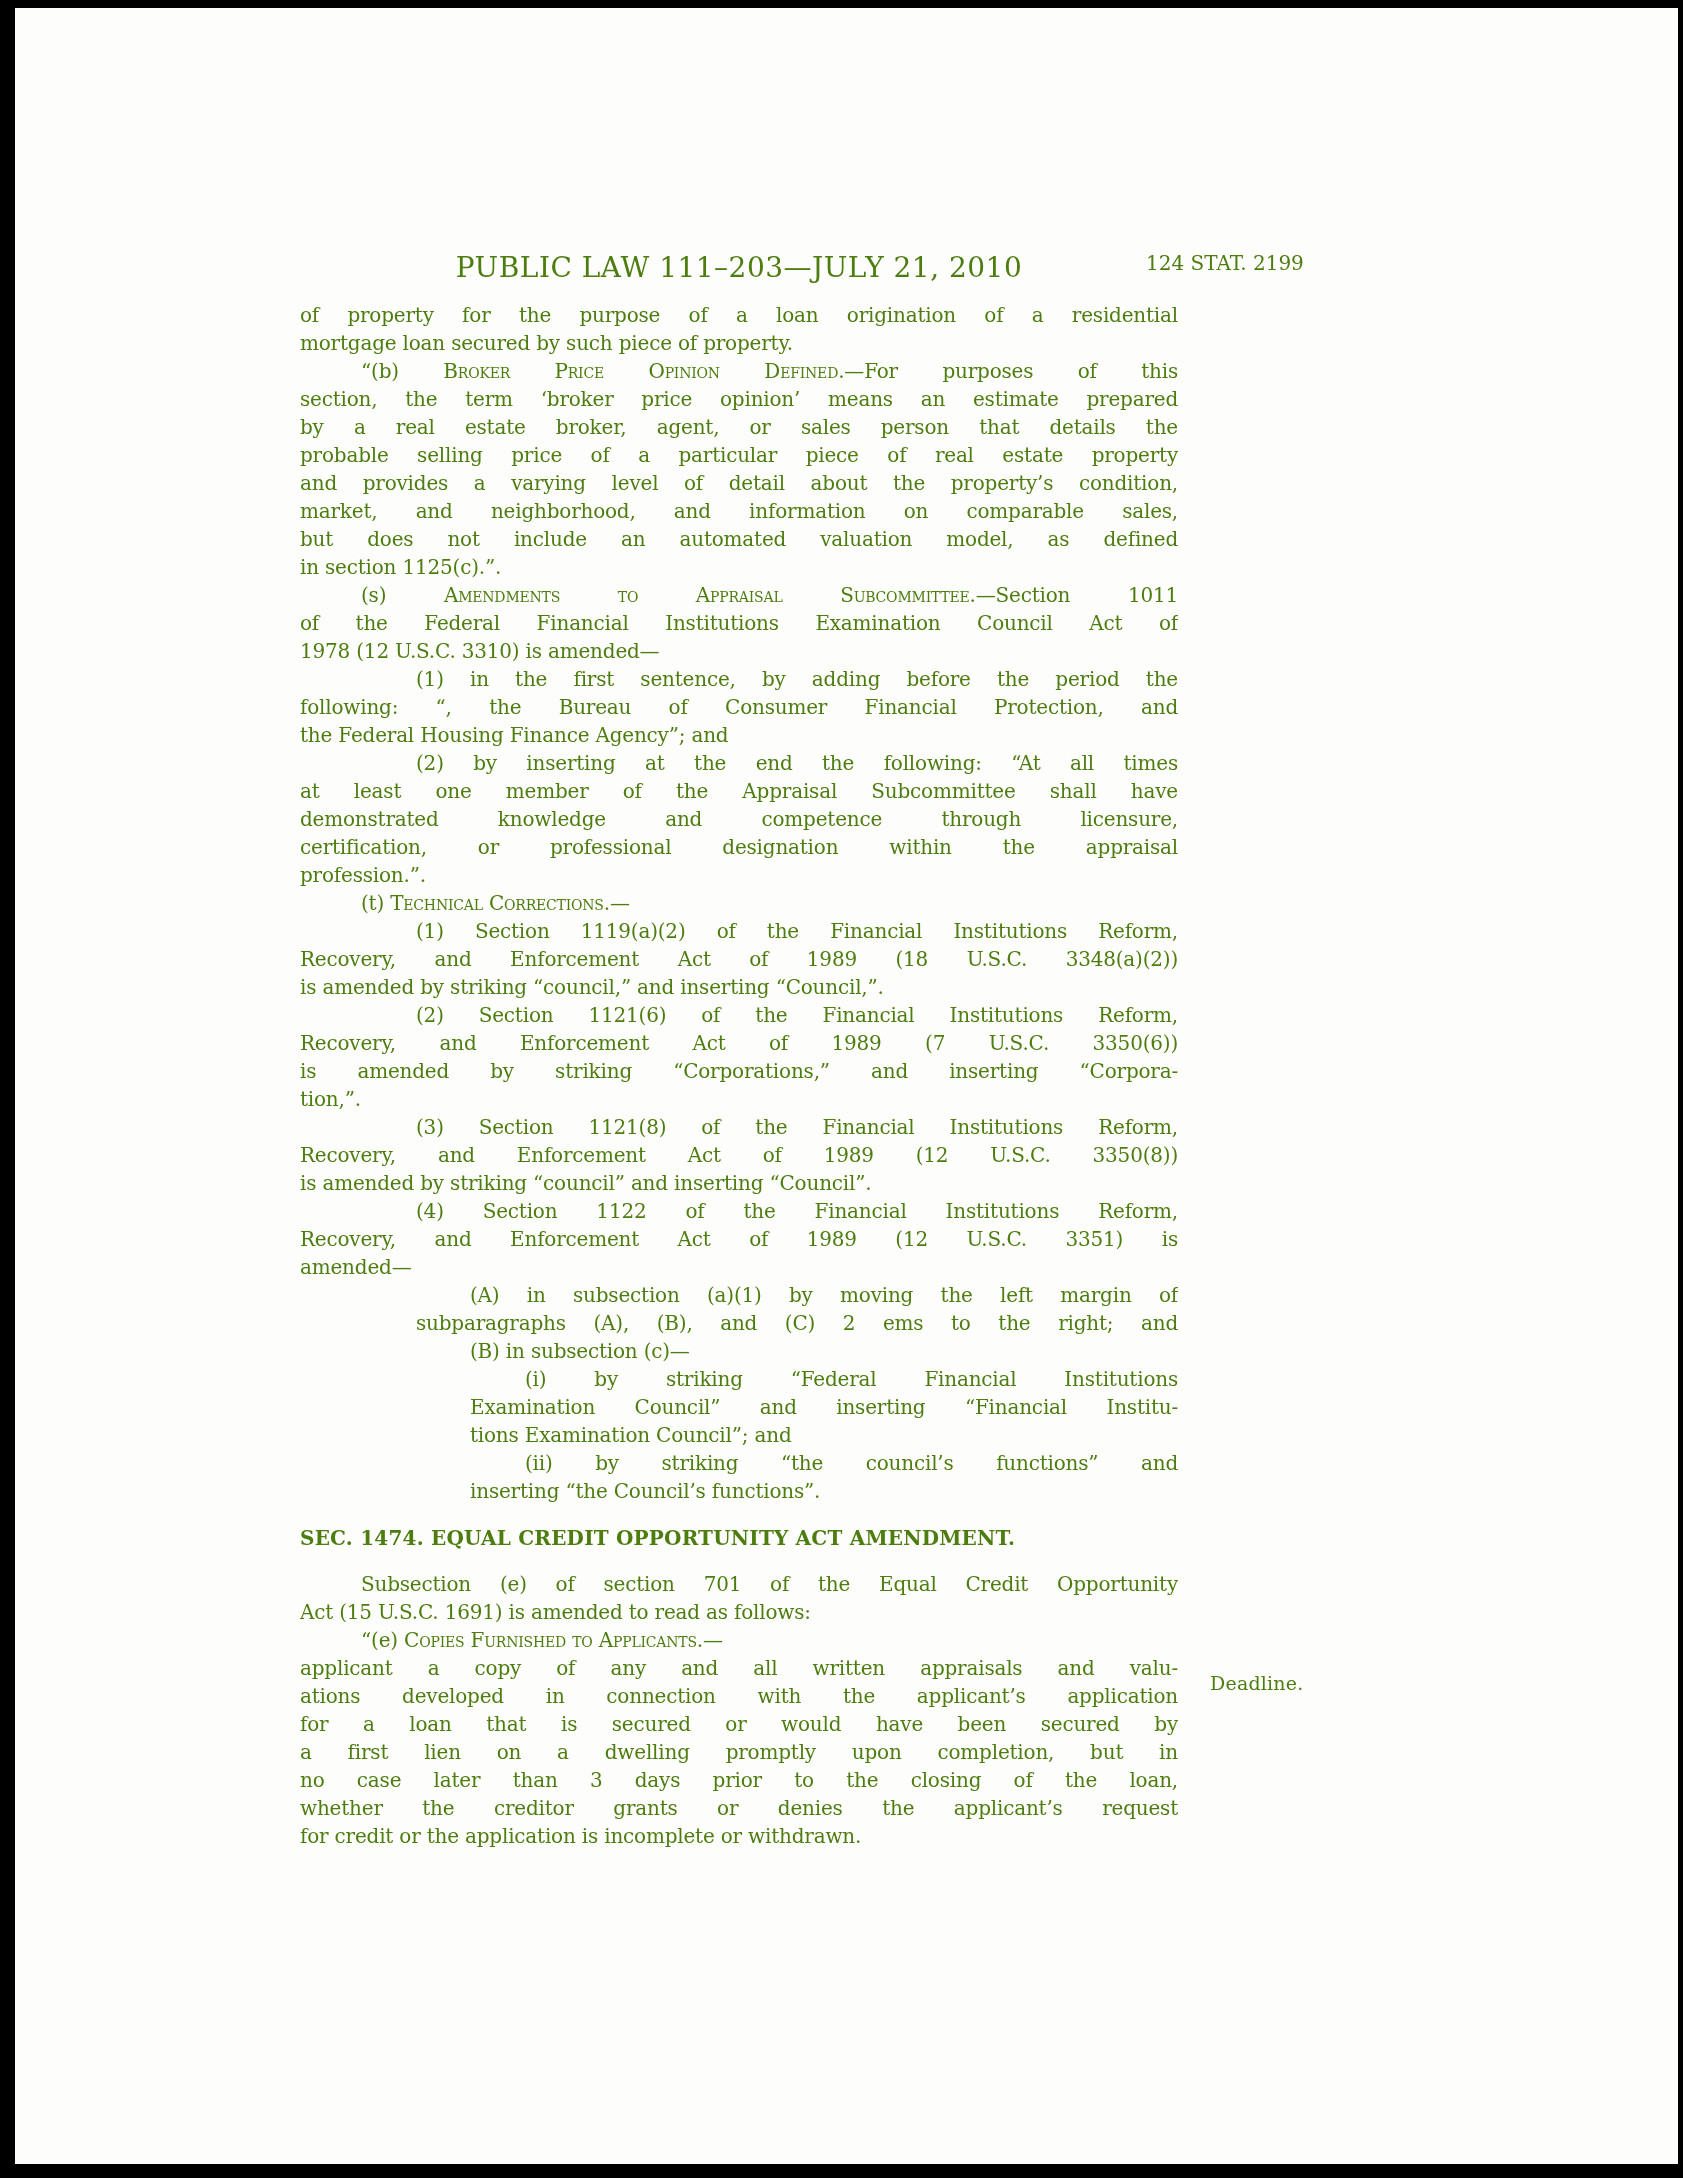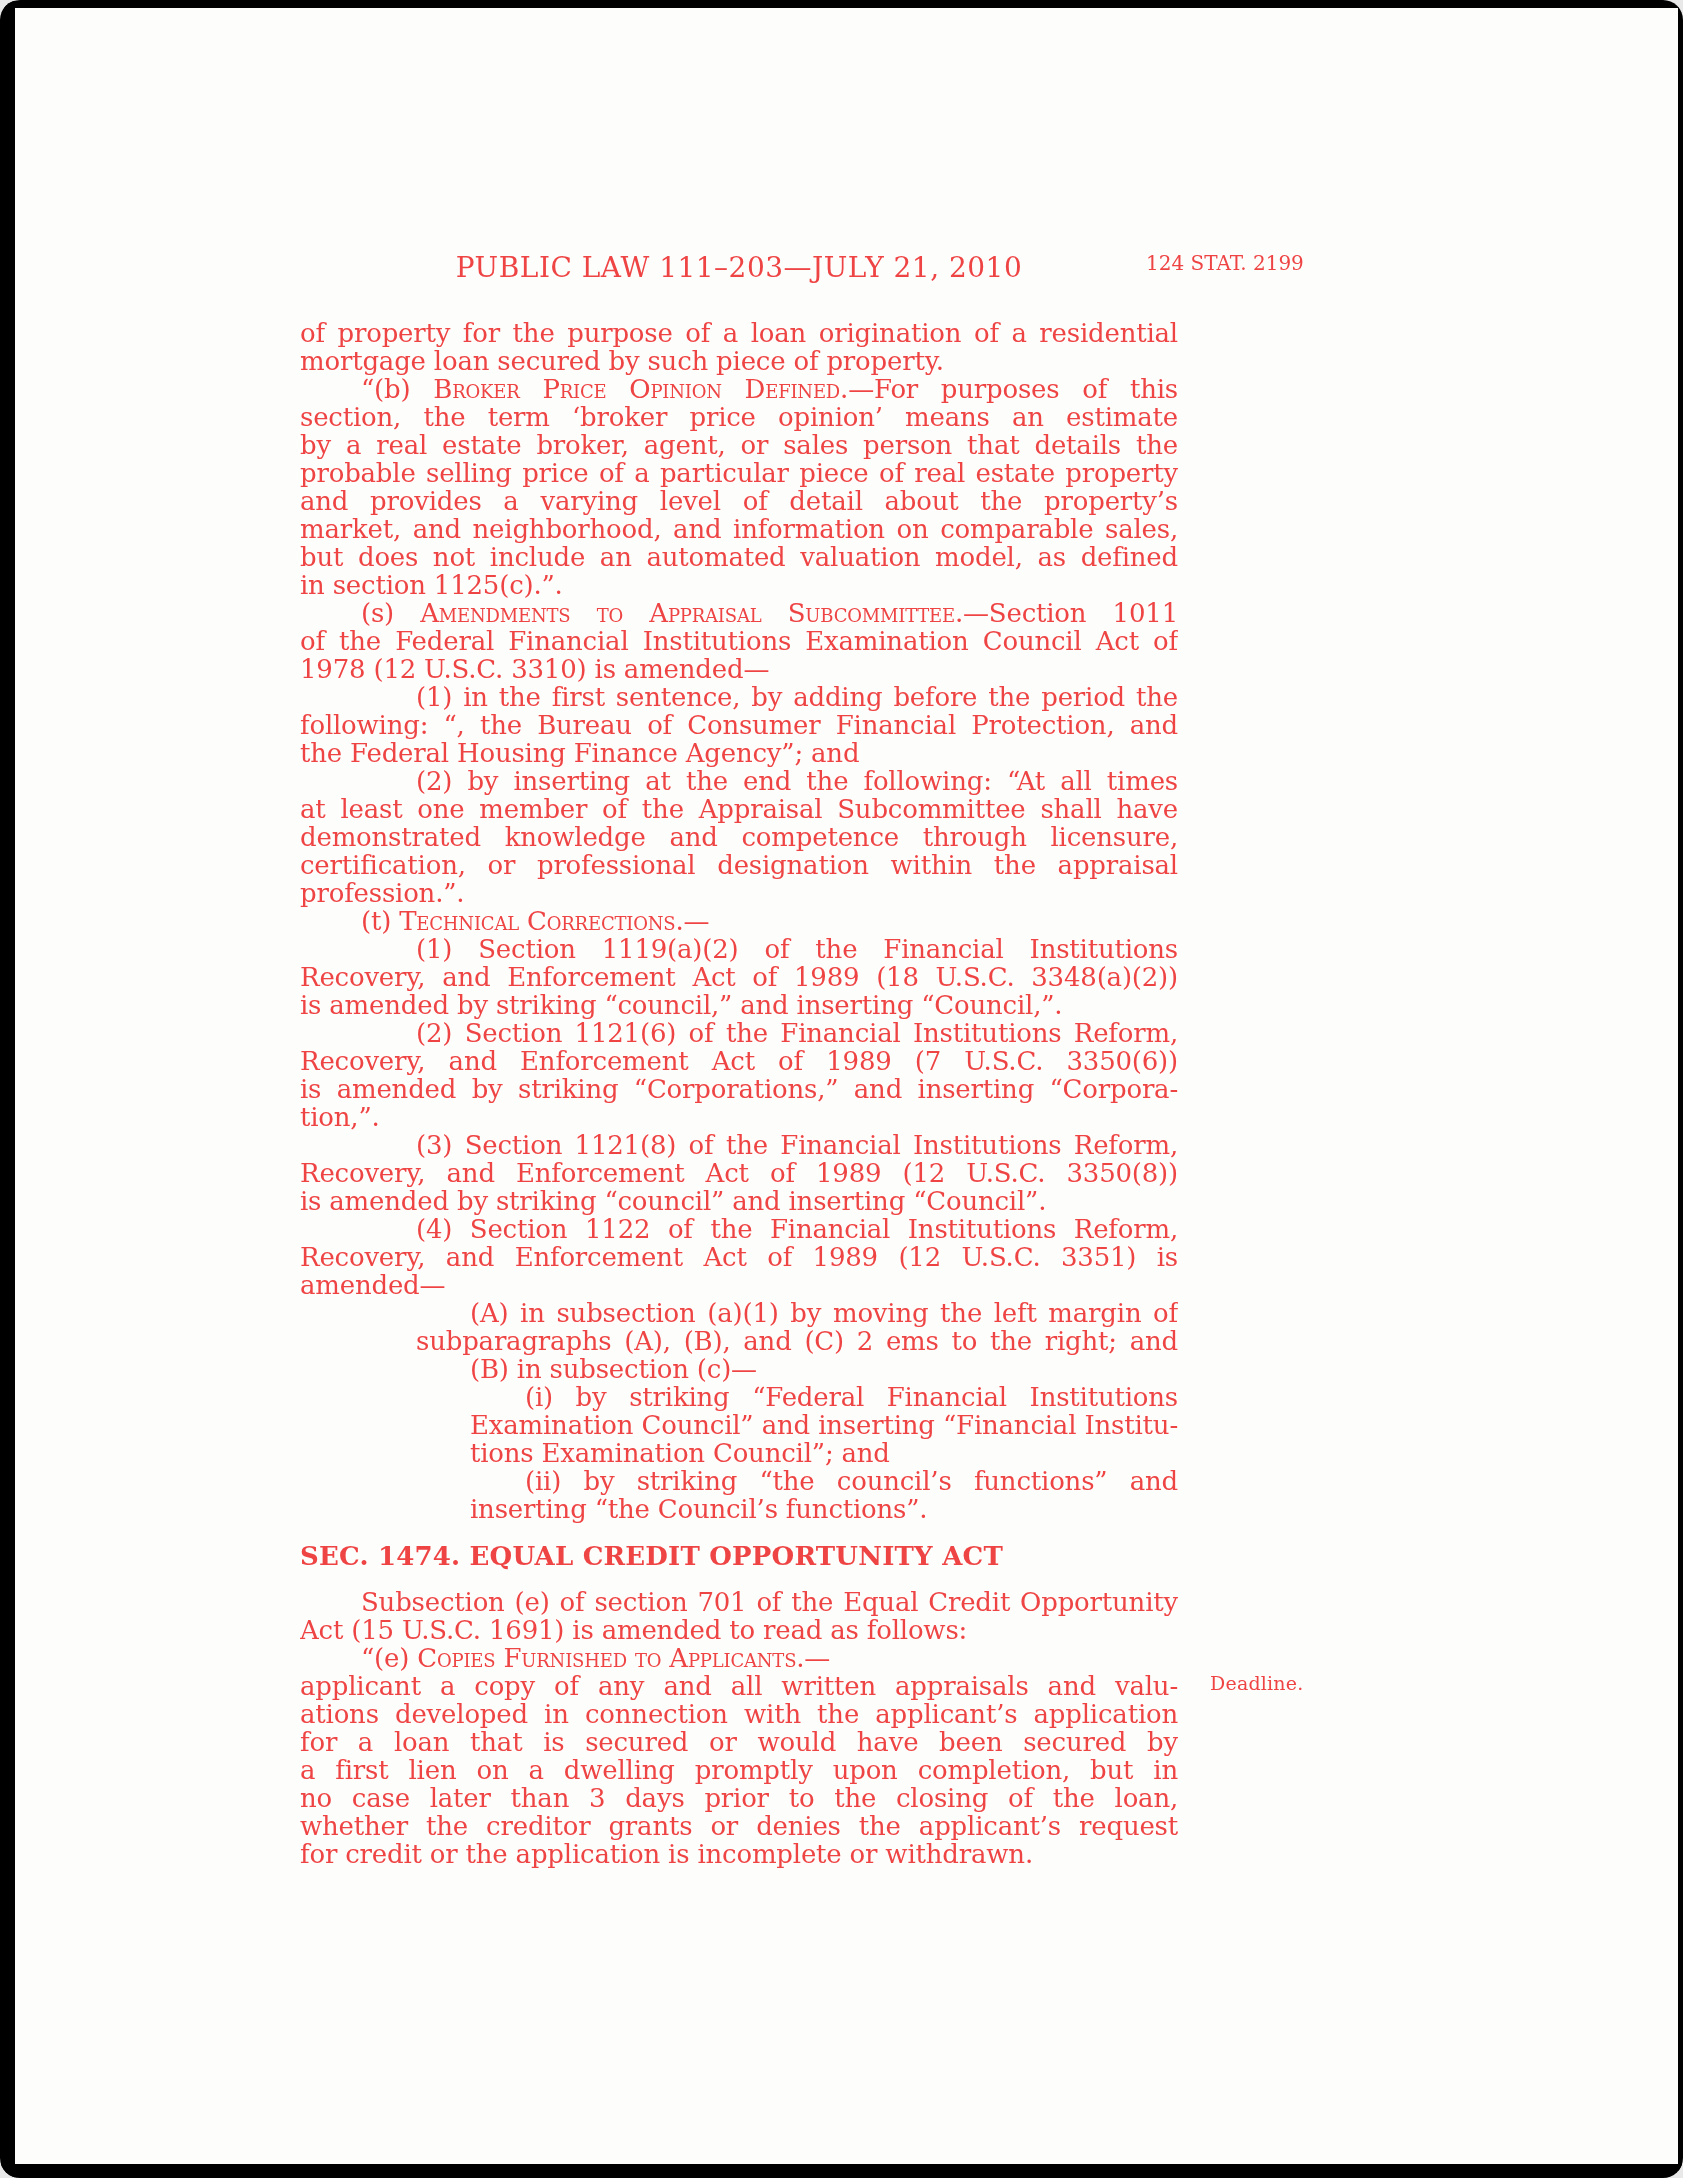--- a/index.html
+++ b/index.html
@@ -1,44 +1,43 @@
 <!DOCTYPE html>
 <html><head>
 <meta charset="utf-8">
 <style>
   html,body { margin:0; padding:0; background:#e8e8e8; }
   #page {
     position: relative;
     width: 1683px;
     height: 2178px;
     background: #fdfdfc;
-    color: #ef4444;
+    color: #4d7c0f;
     font-family: "DejaVu Serif", "Liberation Serif", serif;
     overflow: hidden;
-    border-radius: 20px;
   }
   
   .edge { position:absolute; background:#000; }
   #edge-top    { left:0; top:0; width:1683px; height:8px; }
   #edge-left   { left:0; top:0; width:15px; height:2178px; }
   #edge-right  { right:0; top:0; width:5px; height:2178px; }
   #edge-bottom { left:0; top:2164px; width:1683px; height:14px; }
 
   #running-head {
     position:absolute; left:300px; top:251px; width:878px;
     text-align:center; font-size:28px; letter-spacing:0.5px;
     white-space:nowrap;
   }
   #stat-number {
     position:absolute; left:1146px; top:251px; font-size:20px;
     white-space:nowrap;
   }
   #body-text {
-    position:absolute; left:300px; top:319px; width:878px;
-    font-size:26px; letter-spacing:-0.2px;
+    position:absolute; left:300px; top:301px; width:878px;
+    font-size:20px; letter-spacing:-0.2px;
   }
   .line {
     height:28px; line-height:28px;
     overflow:hidden;
     text-align:left;
   }
   .line.j { text-align: justify; text-align-last: justify; }
   .line.heading {
     margin-top:19px; margin-bottom:18px;
     font-weight:bold; letter-spacing:0.2px;

